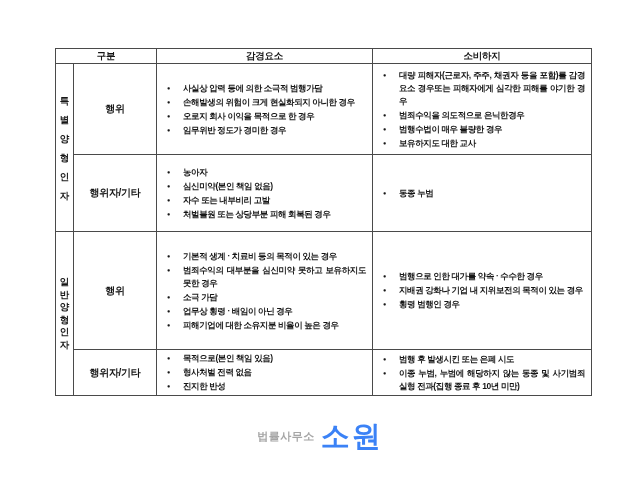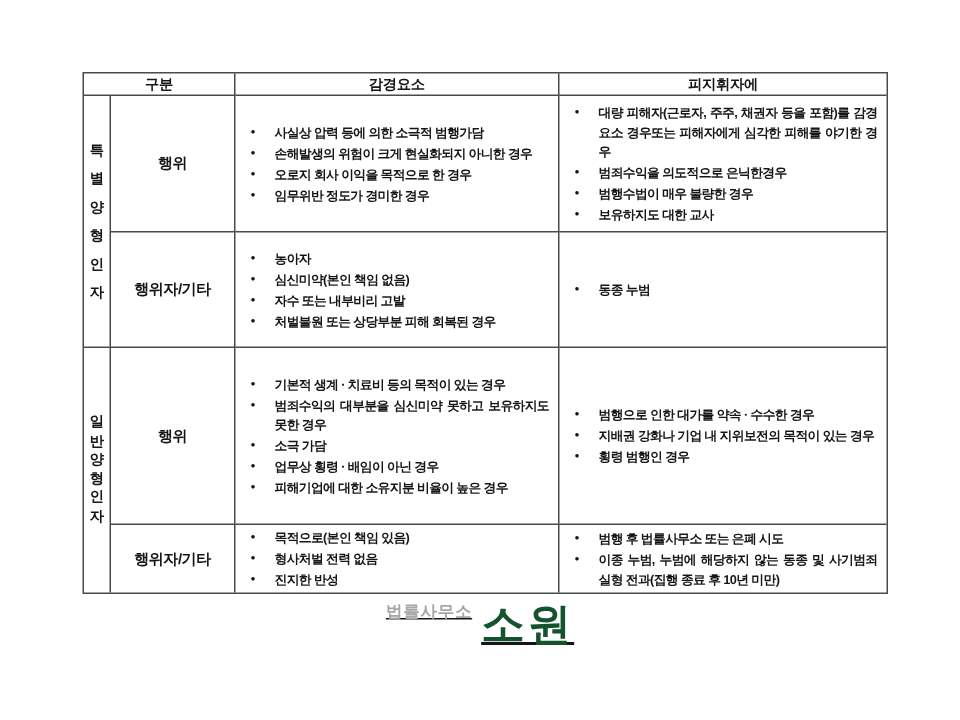--- a/index.html
+++ b/index.html
@@ -59,41 +59,41 @@
   ul.list .bullet{
     flex:0 0 16px;width:16px;
     font-size:5.5px;line-height:13px;
     letter-spacing:0;
   }
   ul.list .txt{
     flex:1;min-width:0;
     text-align:justify;
   }
   .logo{
-    position:absolute;left:0;right:0;top:403px;
-    display:flex;justify-content:center;align-items:flex-start;text-decoration:underline;
+    position:absolute;left:0;right:0;top:422px;
+    display:flex;justify-content:center;align-items:center;
   }
   .logo-small{
     font-size:11px;line-height:1;color:#a6a6a6;
     margin-right:6px;letter-spacing:0.5px;
   }
   .logo-big{
-    font-size:29px;line-height:1;color:#14532d;letter-spacing:2px;
+    font-size:29px;line-height:1;color:#3b82f6;letter-spacing:2px;
   }
 </style>
 </head>
 <body>
 
 <div class="page">
 
   <div class="tbl">
 
     <div class="cell head gc12 gr1 br bb">구분</div>
     <div class="cell head gc3 gr1 br bb">감경요소</div>
-    <div class="cell head gc4 gr1 bb">피지휘자에</div>
+    <div class="cell head gc4 gr1 bb">소비하지</div>
 
     <div class="cell vlabel v-special gc1 gr23 br bb">
         <div>특</div>
         <div>별</div>
         <div>양</div>
         <div>형</div>
         <div>인</div>
         <div>자</div>
       </div>
 
@@ -219,21 +219,21 @@
           <span class="txt">형사처벌 전력 없음</span>
         </li>
         <li>
           <span class="bullet">●</span>
           <span class="txt">진지한 반성</span>
         </li>
       </ul>
     <ul class="cell list gc4 gr5">
         <li>
           <span class="bullet">●</span>
-          <span class="txt">범행 후 법률사무소 또는 은폐 시도</span>
+          <span class="txt">범행 후 발생시킨 또는 은폐 시도</span>
         </li>
         <li>
           <span class="bullet">●</span>
           <span class="txt">이종 누범, 누범에 해당하지 않는 동종 및 사기범죄 실형 전과(집행 종료 후 10년 미만)</span>
         </li>
       </ul>
 
   </div>
 
   <div class="logo">

